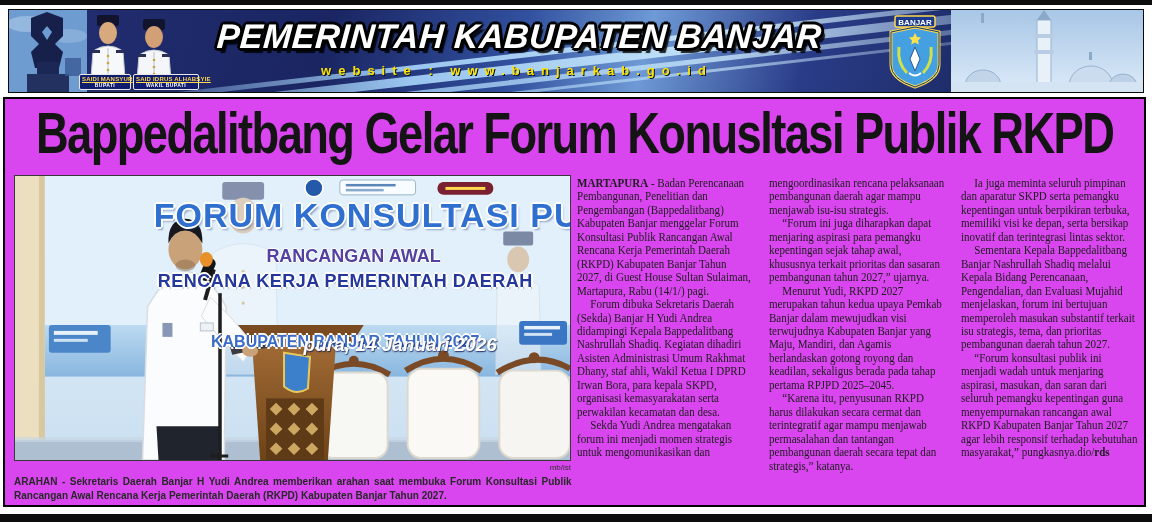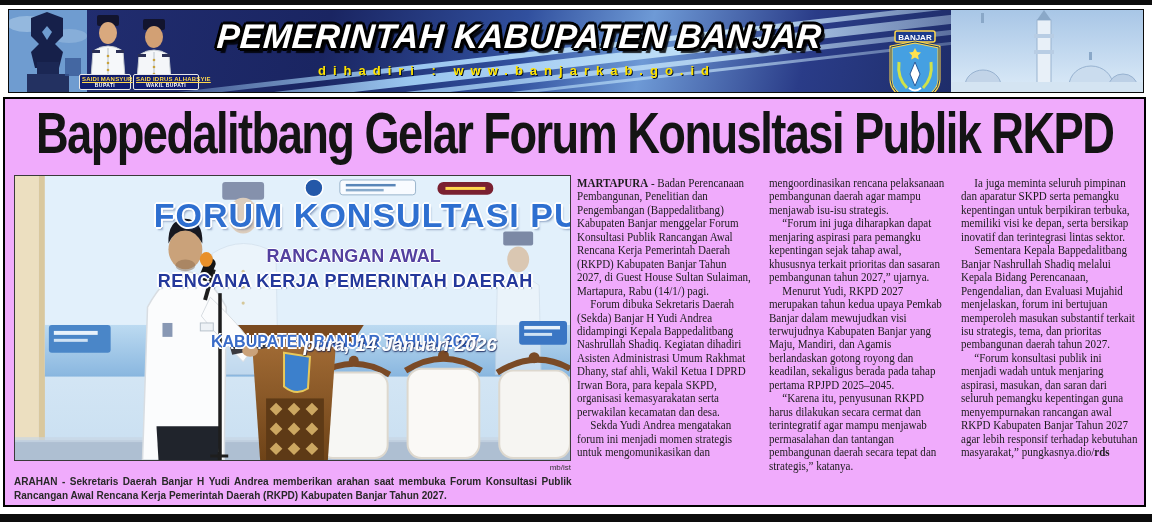--- a/index.html
+++ b/index.html
@@ -29,25 +29,25 @@
   .tag .nm { display:block; font-size:6px; font-weight:bold; color:#ffd84d; text-decoration:underline; letter-spacing:.2px; white-space:nowrap; }
   .tag .tt { display:block; font-size:5px; font-weight:bold; color:#ffffff; letter-spacing:.4px; }
   .mast-title-block { position:absolute; left:208px; top:7px; width:600px; text-align:center; }
   .mast-title {
     font-size:34px; font-weight:bold; font-style:italic; color:#ffffff; white-space:nowrap;
     letter-spacing:.5px; transform:skewX(-4deg);
     text-shadow:-2px -2px 0 #000, 2px -2px 0 #000, -2px 2px 0 #000, 2px 2px 0 #000,
                  0 -3px 0 #000, 0 3px 0 #000, -3px 0 0 #000, 3px 0 0 #000, 4px 5px 1px rgba(0,0,0,.85);
   }
   .mast-site { margin-top:7px; font-size:13px; font-weight:bold; color:#ffe200; letter-spacing:7px; white-space:nowrap; text-shadow:1px 1px 0 #00122e; }
-  .crest { position:absolute; right:200px; top:20px; width:56px; height:74px; }
+  .crest { position:absolute; right:200px; top:5px; width:56px; height:74px; }
   .mosque { position:absolute; right:0; top:0; width:192px; height:100%; }
 
   
-  .content-box { position:absolute; left:3px; top:97px; width:1143px; height:410px; border:2px solid #000; background:#f0abfc; overflow:hidden; }
+  .content-box { position:absolute; left:3px; top:97px; width:1143px; height:410px; border:2px solid #000; background:#d946ef; overflow:hidden; }
   .headline-row { position:absolute; left:0; right:0; top:4px; display:flex; justify-content:center; }
   .headline { font-size:58px; line-height:60px; font-weight:bold; letter-spacing:-2px; color:#141414; white-space:nowrap; transform:scaleX(0.78); transform-origin:center; }
 
   
   .photo-wrap { position:absolute; left:9px; top:76px; width:557px; height:286px; border:1px solid #3a3a3a; overflow:hidden; background:#cfe3f2; }
   .photo-wrap svg { position:absolute; left:0; top:0; width:100%; height:100%; }
   .ol { position:absolute; text-align:center; font-weight:bold; white-space:nowrap; }
   .pt1 { top:20px; left:25%; right:1%; font-size:34px; letter-spacing:1px; color:#2e6fd0;
          text-shadow:-2px 0 0 #fff,2px 0 0 #fff,0 -2px 0 #fff,0 2px 0 #fff,-1px -1px 0 #fff,1px 1px 0 #fff,2px 3px 2px rgba(30,60,120,.4); }
   .pt2 { top:70px; left:28%; right:6%; font-size:18px; color:#53409f; text-shadow:-1px 0 0 #fff,1px 0 0 #fff,0 1px 0 #fff,0 -1px 0 #fff; }
@@ -124,21 +124,21 @@
         </div>
         <div class="tag">
           <span class="nm">SAID IDRUS ALHABSYIE</span>
           <span class="tt">WAKIL BUPATI</span>
         </div>
       </div>
     </div>
 
     <div class="mast-title-block">
       <div class="mast-title">PEMERINTAH KABUPATEN BANJAR</div>
-      <div class="mast-site">dihadiri : www.banjarkab.go.id</div>
+      <div class="mast-site">website : www.banjarkab.go.id</div>
     </div>
 
     <div class="crest">
       <svg viewBox="0 0 56 74">
         <rect x="8" y="1" width="40" height="11" rx="2" fill="#1b3a8c" stroke="#ffd84d" stroke-width="1.5"></rect>
         <text x="28" y="9.5" text-anchor="middle" font-size="8" font-weight="bold" fill="#ffffff" font-family="Liberation Sans, sans-serif">BANJAR</text>
         <path d="M28 12 L52 17 L52 50 Q52 64 28 72 Q4 64 4 50 L4 17 Z" fill="#45a0e2" stroke="#ffd84d" stroke-width="3"></path>
         <path d="M28 12 L52 17 L52 50 Q52 64 28 72 Q4 64 4 50 L4 17 Z" fill="none" stroke="#123a6e" stroke-width="1"></path>
         <path d="M28 18 l2 4 4 .5 -3 3 .8 4 -3.8 -2 -3.8 2 .8 -4 -3 -3 4 -.5 Z" fill="#ffe14d"></path>
         <path d="M12 32 Q10 48 20 58" fill="none" stroke="#cfe24a" stroke-width="3"></path>

